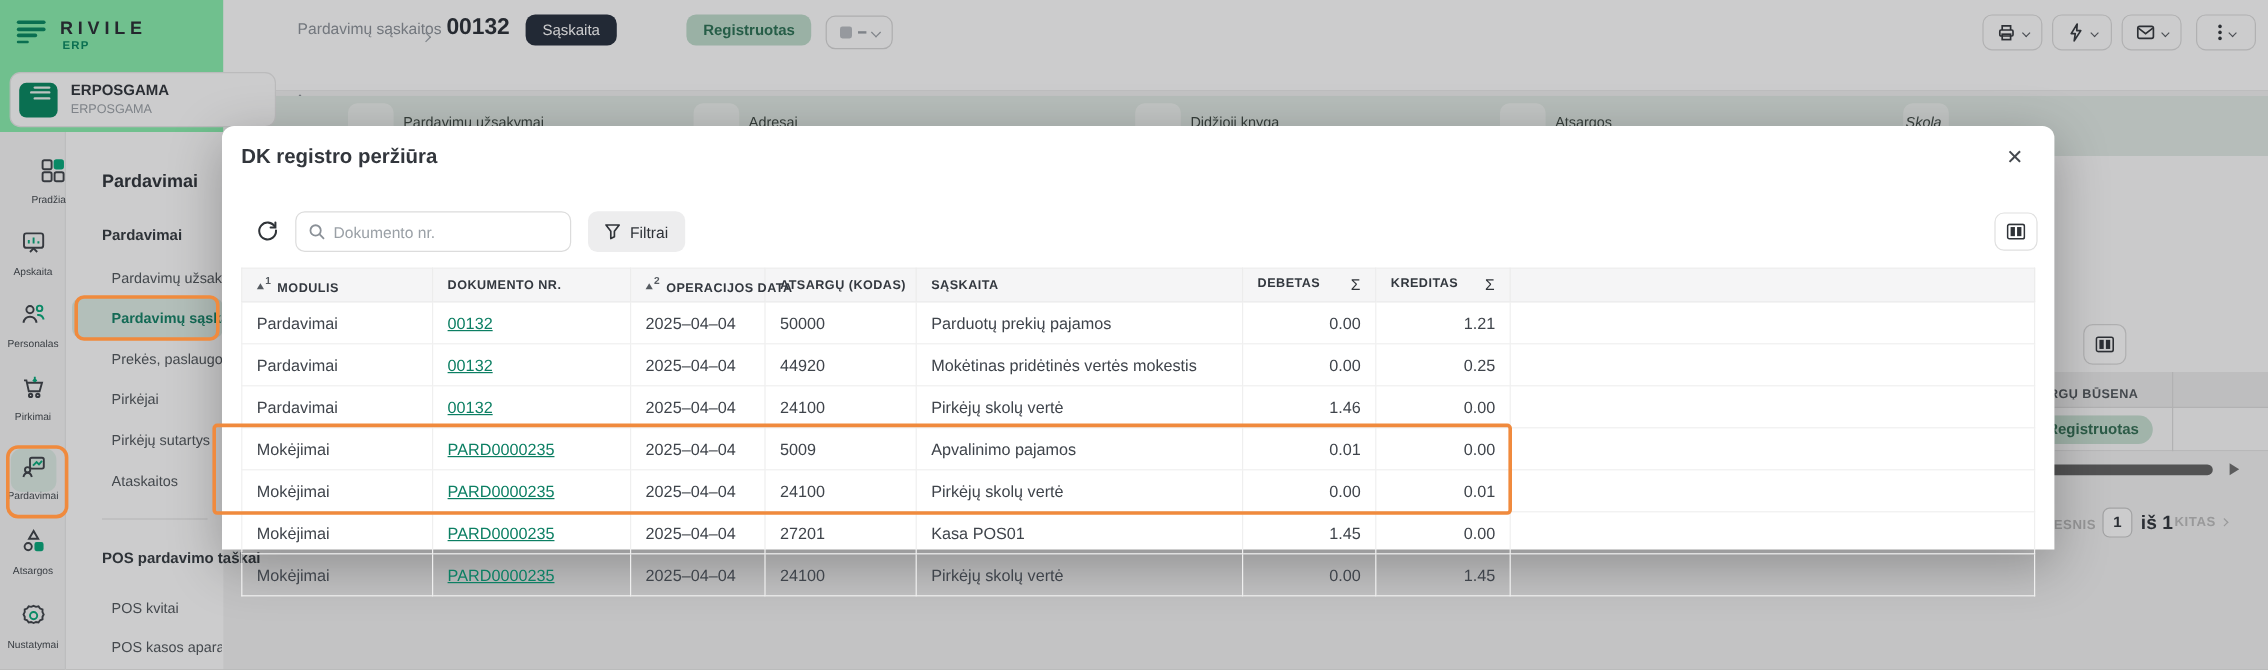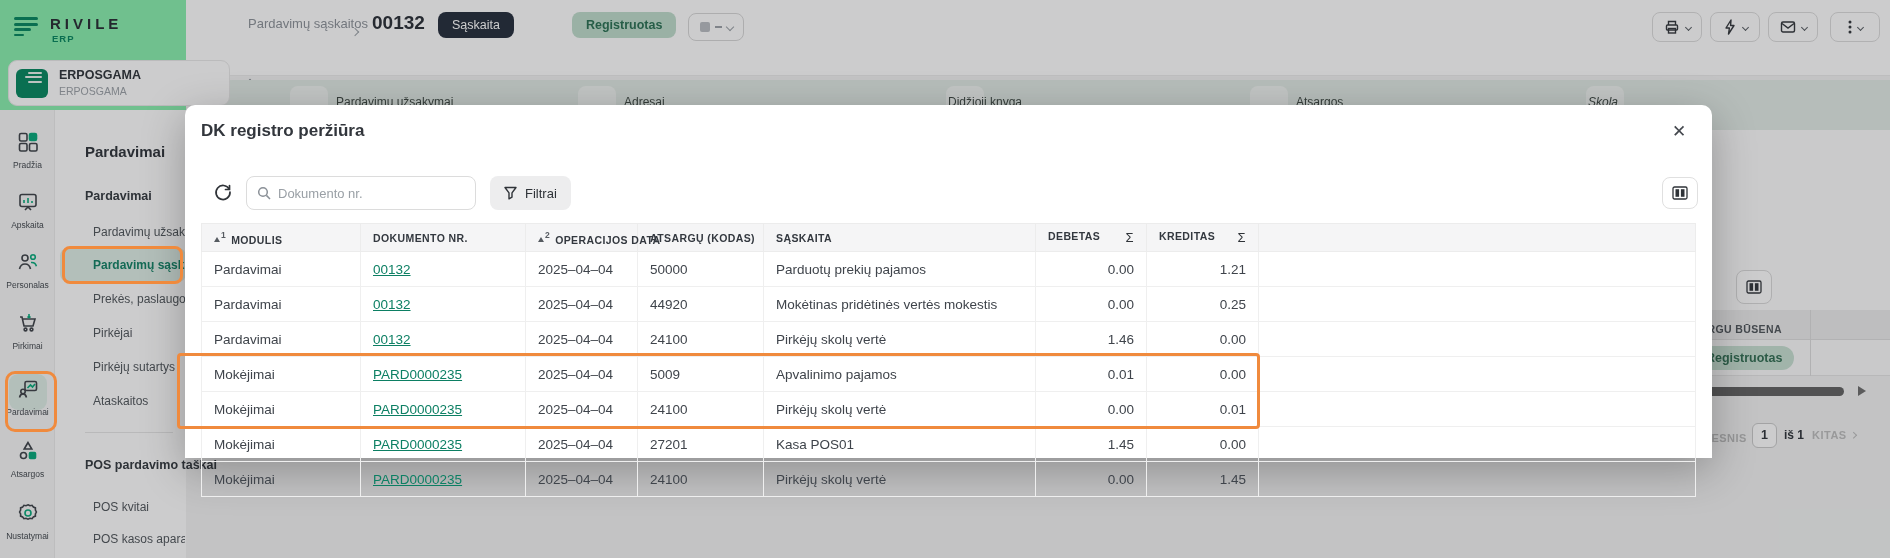--- a/index.html
+++ b/index.html
@@ -76,21 +76,21 @@
   .rs-row { left:1712px; top:340px; width:178px; height:36px; background:#fcfcfc; border-bottom:1px solid #e5e5e5; z-index:1; }
   .rs-badge-clip { left:1712px; top:346px; width:96px; height:24px; overflow:hidden; z-index:2; }
   .rs-badge-clip span { display:inline-block; margin-left:-18px; background:#c7e0d2; color:#2d6b4f; font-size:12.5px; font-weight:600;
                         height:24px; line-height:24px; padding:0 12px; border-radius:12px; white-space:nowrap; }
   .scroll-thumb { left:1700px; top:387px; width:144px; height:9px; background:#5f5f5f; border-radius:5px; z-index:2; }
   .scroll-arrow { left:1858px; top:386px; width:0; height:0; border-left:8px solid #6b6b6b; border-top:5px solid transparent; border-bottom:5px solid transparent; z-index:2; }
   .pg-prev-clip { left:1712px; top:428px; width:35px; height:16px; overflow:hidden; z-index:2; }
   .pg-prev-clip span { display:inline-block; margin-left:-41px; font-size:11px; font-weight:700; letter-spacing:.5px; color:#b9b9b9; white-space:nowrap; }
   .pg-page { left:1752px; top:423px; width:25px; height:25px; background:#fff; border:1px solid #c9c9c9; border-radius:6px;
              text-align:center; line-height:23px; font-size:12.5px; font-weight:700; color:#2b3036; z-index:2; }
-  .pg-of { left:1784px; top:428px; font-size:12px; font-weight:700; color:#2b3036; z-index:2; }
+  .pg-of { left:1784px; top:428px; font-size:16px; font-weight:700; color:#2b3036; z-index:2; }
   .pg-next { left:1812px; top:429px; font-size:11px; font-weight:700; letter-spacing:.5px; color:#bcbcbc; z-index:2; display:flex; align-items:center; gap:4px; }
   .pg-next .chev { width:4.5px; height:4.5px; transform:rotate(-45deg); }
 
   
   .overlay { left:0; top:0; width:1890px; height:558px; background:rgba(40,42,45,.24); z-index:10; }
   .modal { left:185px; top:105px; width:1527px; height:353px; background:#fff; border-radius:10px 10px 0 0;
            box-shadow:0 12px 44px rgba(0,0,0,.28); z-index:20; }
   .m-title { left:16px; top:16px; font-size:17px; font-weight:700; color:#32363c; }
   .m-close { left:1479px; top:12px; width:30px; height:30px; font-size:17px; color:#44484e; text-align:center; line-height:30px; cursor:pointer; }
   .m-refresh { left:27px; top:76px; width:24px; height:24px; color:#2f3338; cursor:pointer; }
@@ -148,21 +148,21 @@
       </div>
     <div class="company-name">ERPOSGAMA</div>
     <div class="company-sub">ERPOSGAMA</div>
   </div>
   <div class="abs collapse-w">
     <span class="chev up" style="display:block;margin:2px 0 4px 3px;"></span>
     <span class="chev" style="display:block;margin-left:3px;"></span>
   </div>
 
   <div class="abs rail-pill" style="top:374px;"></div>
-  <div class="abs rail-item" style="top:131px;">
+  <div class="abs rail-item" style="top:131px;text-align:right;">
     <span class="ric"><svg width="22" height="22" viewBox="0 0 22 22" fill="none" stroke="#3a3f45" stroke-width="1.6">
           <rect x="2.5" y="2.5" width="7.5" height="7.5" rx="1.5"></rect>
           <rect x="12.5" y="2.5" width="7" height="7" rx="1.5" fill="#00a878" stroke="#00a878"></rect>
           <rect x="2.5" y="12.5" width="7.5" height="7.5" rx="1.5"></rect>
           <rect x="12.5" y="12.5" width="7.5" height="7.5" rx="1.5"></rect>
         </svg></span>
     <span class="rlb">Pradžia</span>
   </div>
   <div class="abs rail-item" style="top:191px;">
     <span class="ric"><svg width="22" height="22" viewBox="0 0 22 22" fill="none" stroke="#3a3f45" stroke-width="1.6">
@@ -281,21 +281,21 @@
       </span>
     <span class="chev"></span>
   </div>
 
   <div class="abs green-panel"></div>
   <div class="abs ql-chip" style="left:290px;"></div>
   <div class="abs ql-label" style="left:336px;">Pardavimų užsakymai</div>
   <div class="abs ql-chip" style="left:578px;"></div>
   <div class="abs ql-label" style="left:624px;">Adresai</div>
   <div class="abs ql-chip" style="left:946px;"></div>
-  <div class="abs ql-label" style="left:948px;">Didžioji knyga</div>
+  <div class="abs ql-label" style="left:992px;">Didžioji knyga</div>
   <div class="abs ql-chip" style="left:1250px;"></div>
   <div class="abs ql-label" style="left:1296px;">Atsargos</div>
   <div class="abs ql-chip" style="left:1586px;"></div>
   <div class="abs ql-label" style="left:1588px;font-style:italic;">Skola</div>
 
   <div class="abs rs-white"></div>
   <div class="abs rs-colbtn">
     <span>
         <svg width="16" height="14" viewBox="0 0 16 14" fill="none" stroke="#2f3338" stroke-width="1.3">
           <rect x="1" y="1" width="14" height="12" rx="1.5"></rect>

